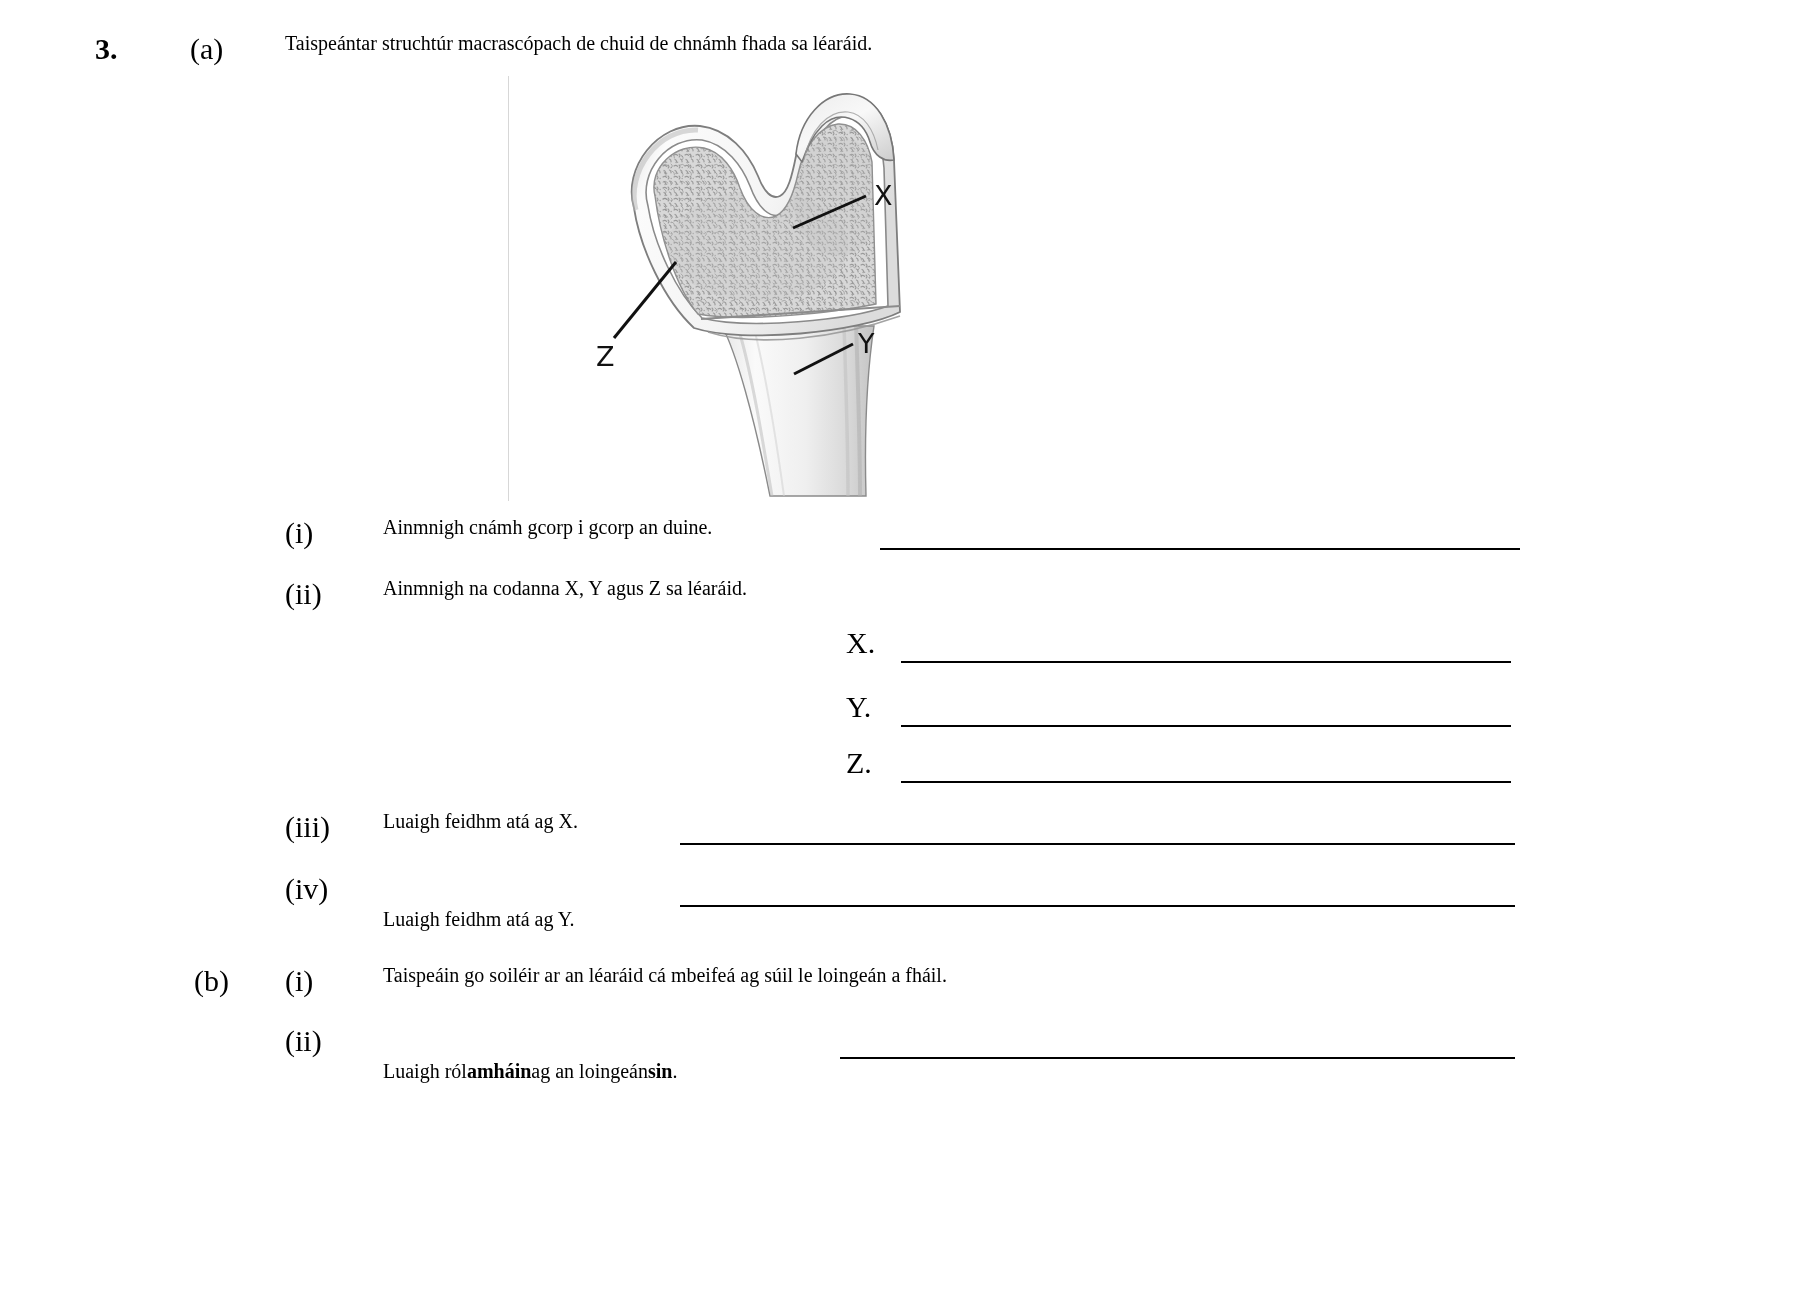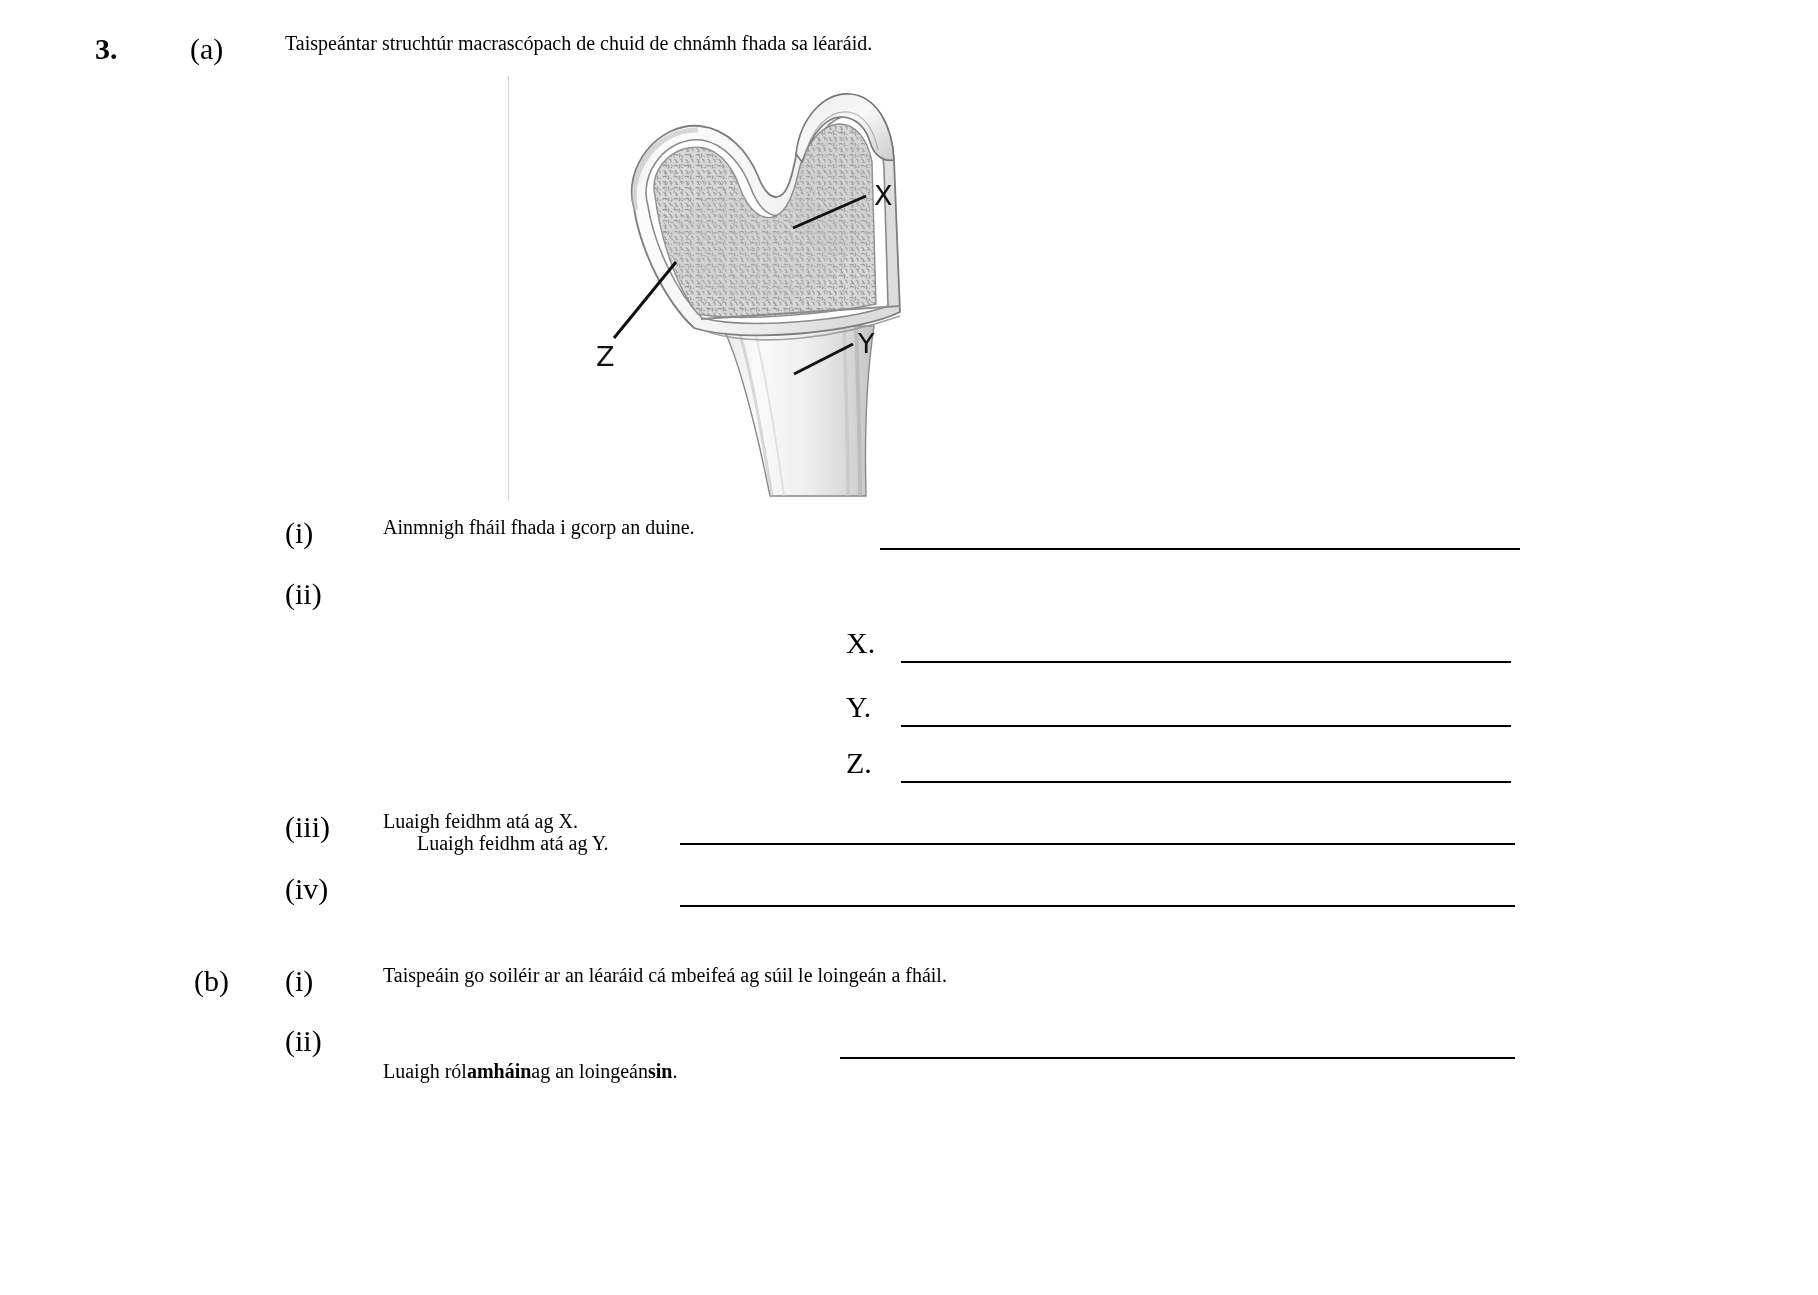--- a/index.html
+++ b/index.html
@@ -217,27 +217,30 @@
 
     <span class="lbl" style="left:366px; top:104px;">X</span>
     <span class="lbl" style="left:350px; top:252px;">Y</span>
     <span class="lbl" style="left:88px; top:265px;">Z</span>
   </div>
 
   <div class="row" style="left:285px; top:516px;">
     <span class="label">(i)</span>
   </div>
   <div class="row" style="left:383px; top:516px;">
-    <span class="txt">Ainmnigh fháil fhada i gcorp an duine.</span>
+    <span class="txt">Ainmnigh cnámh gcorp i gcorp an duine.</span>
   </div>
   <div class="rule" style="left:880px; top:548px; width:640px;"></div>
 
   <div class="row" style="left:285px; top:577px;">
     <span class="label">(ii)</span>
   </div>
+  <div class="row" style="left:383px; top:577px;">
+    <span class="txt">Ainmnigh na codanna X, Y agus Z sa léaráid.</span>
+  </div>
 
   <div class="row" style="left:846px; top:626px;">
     <span class="label">X.</span>
   </div>
   <div class="rule" style="left:901px; top:661px; width:610px;"></div>
 
   <div class="row" style="left:846px; top:690px;">
     <span class="label">Y.</span>
   </div>
   <div class="rule" style="left:901px; top:725px; width:610px;"></div>
@@ -251,21 +254,21 @@
     <span class="label">(iii)</span>
   </div>
   <div class="row" style="left:383px; top:810px;">
     <span class="txt">Luaigh feidhm atá ag X.</span>
   </div>
   <div class="rule" style="left:680px; top:843px; width:835px;"></div>
 
   <div class="row" style="left:285px; top:872px;">
     <span class="label">(iv)</span>
   </div>
-  <div class="row" style="left:383px; top:832px;margin-left:34px;">
+  <div class="row" style="left:383px; top:908px;">
     <span class="txt">Luaigh feidhm atá ag Y.</span>
   </div>
   <div class="rule" style="left:680px; top:905px; width:835px;"></div>
 
   <div class="row" style="left:194px; top:964px;">
     <span class="label">(b)</span>
   </div>
   <div class="row" style="left:285px; top:964px;">
     <span class="label">(i)</span>
   </div>

